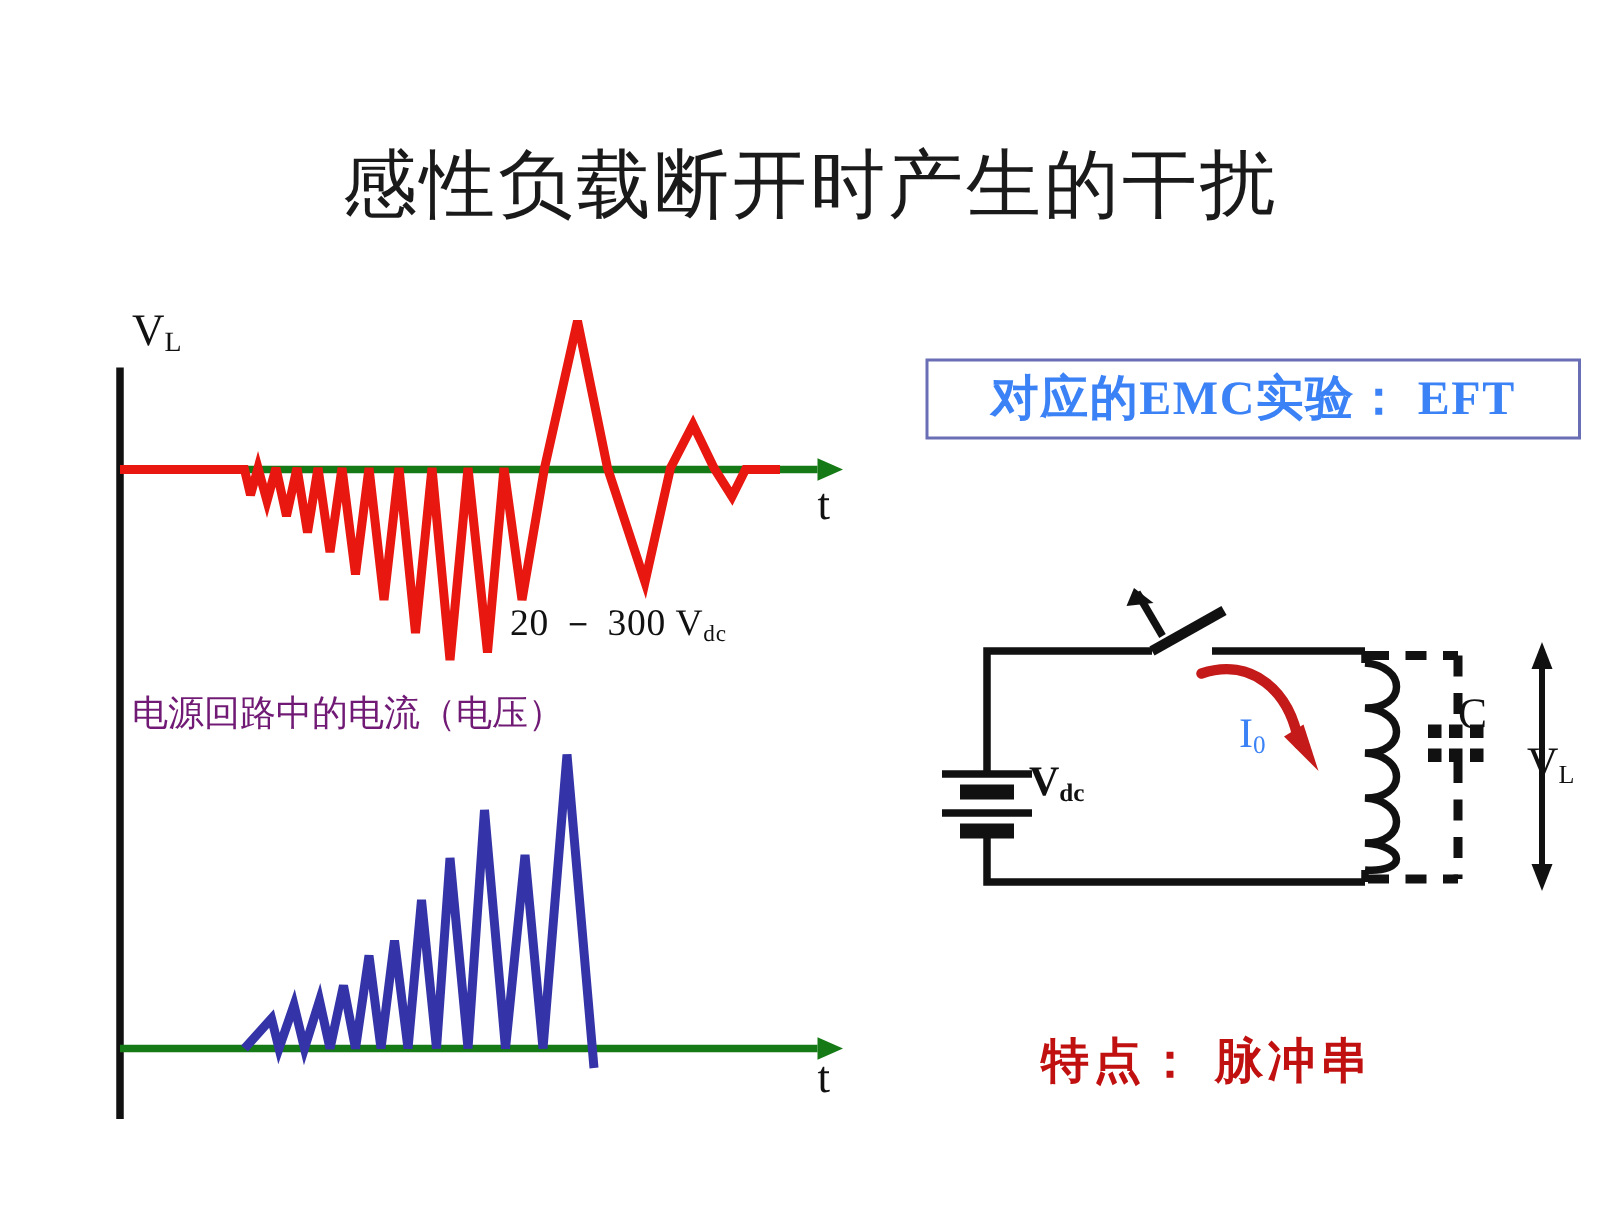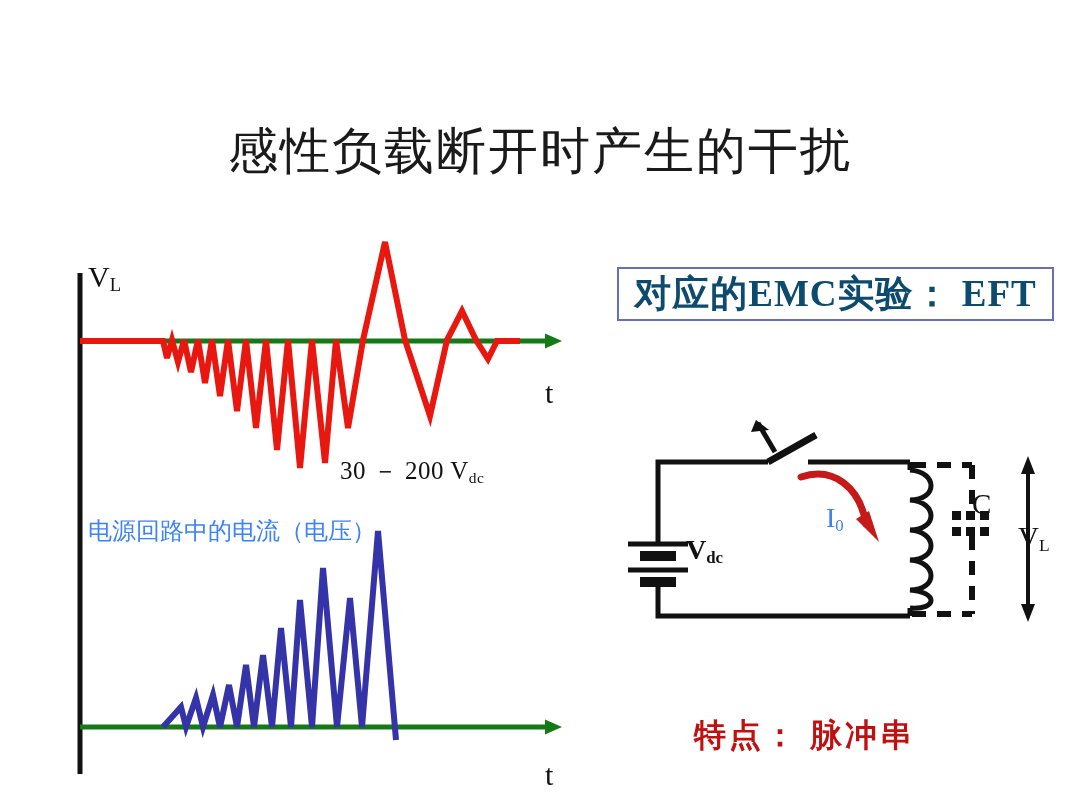--- a/index.html
+++ b/index.html
@@ -10,21 +10,21 @@
   body {
     font-family: "Liberation Serif", "DejaVu Serif", serif;
   }
   #slide {
     position: relative;
     width: 1080px;
     height: 810px;
     background: #ffffff;
     overflow: hidden;
   }
-  .abs { position: absolute; margin-top: 28px; }
+  .abs { position: absolute; }
 
   
   #slide-title {
     left: 0;
     top: 92px;
     width: 1080px;
     text-align: center;
     font-family: "Liberation Serif", "DejaVu Serif", serif;
     font-size: 50px;
     line-height: 62px;
@@ -73,42 +73,42 @@
   .volt-range sub {
     font-size: 0.62em;
     vertical-align: baseline;
     position: relative;
     top: 4px;
   }
   .caption-current {
     left: 88px;
     top: 459px;
     font-size: 24px;
-    color: #3b82f6;
+    color: #701a75;
     white-space: nowrap;
   }
 
   
   #emc-box {
     left: 617px;
     top: 239px;
     width: 437px;
     height: 54px;
     border: 2px solid #6a6fb5;
     box-sizing: border-box;
     display: flex;
     align-items: center;
     justify-content: center;
     background: #ffffff;
   }
   #emc-box .emc-text {
     font-family: "Liberation Serif", "DejaVu Serif", serif;
-    font-size: 37px;
+    font-size: 32px;
     font-weight: bold;
-    color: #0c4a6e;
+    color: #3b82f6;
     letter-spacing: 1px;
     white-space: nowrap;
   }
 
   
   .feature-note {
     left: 694px;
     top: 686px;
     font-family: Liberation Serif, serif;
     font-size: 32px;
@@ -195,21 +195,21 @@
         "></polyline>
     </svg>
 
     <div class="abs axis-label-vl">
       <span>V</span><sub>L</sub>
     </div>
 
     <div class="abs axis-label-t1">t</div>
 
     <div class="abs volt-range">
-      <span>30 － 200 V</span><sub>dc</sub>
+      <span>20 － 300 V</span><sub>dc</sub>
     </div>
 
     <div class="abs caption-current">电源回路中的电流（电压）</div>
 
     <div class="abs axis-label-t2">t</div>
   </div>
 
   <div class="abs" id="emc-box">
     <span class="emc-text">对应的EMC实验： EFT</span>
   </div>

